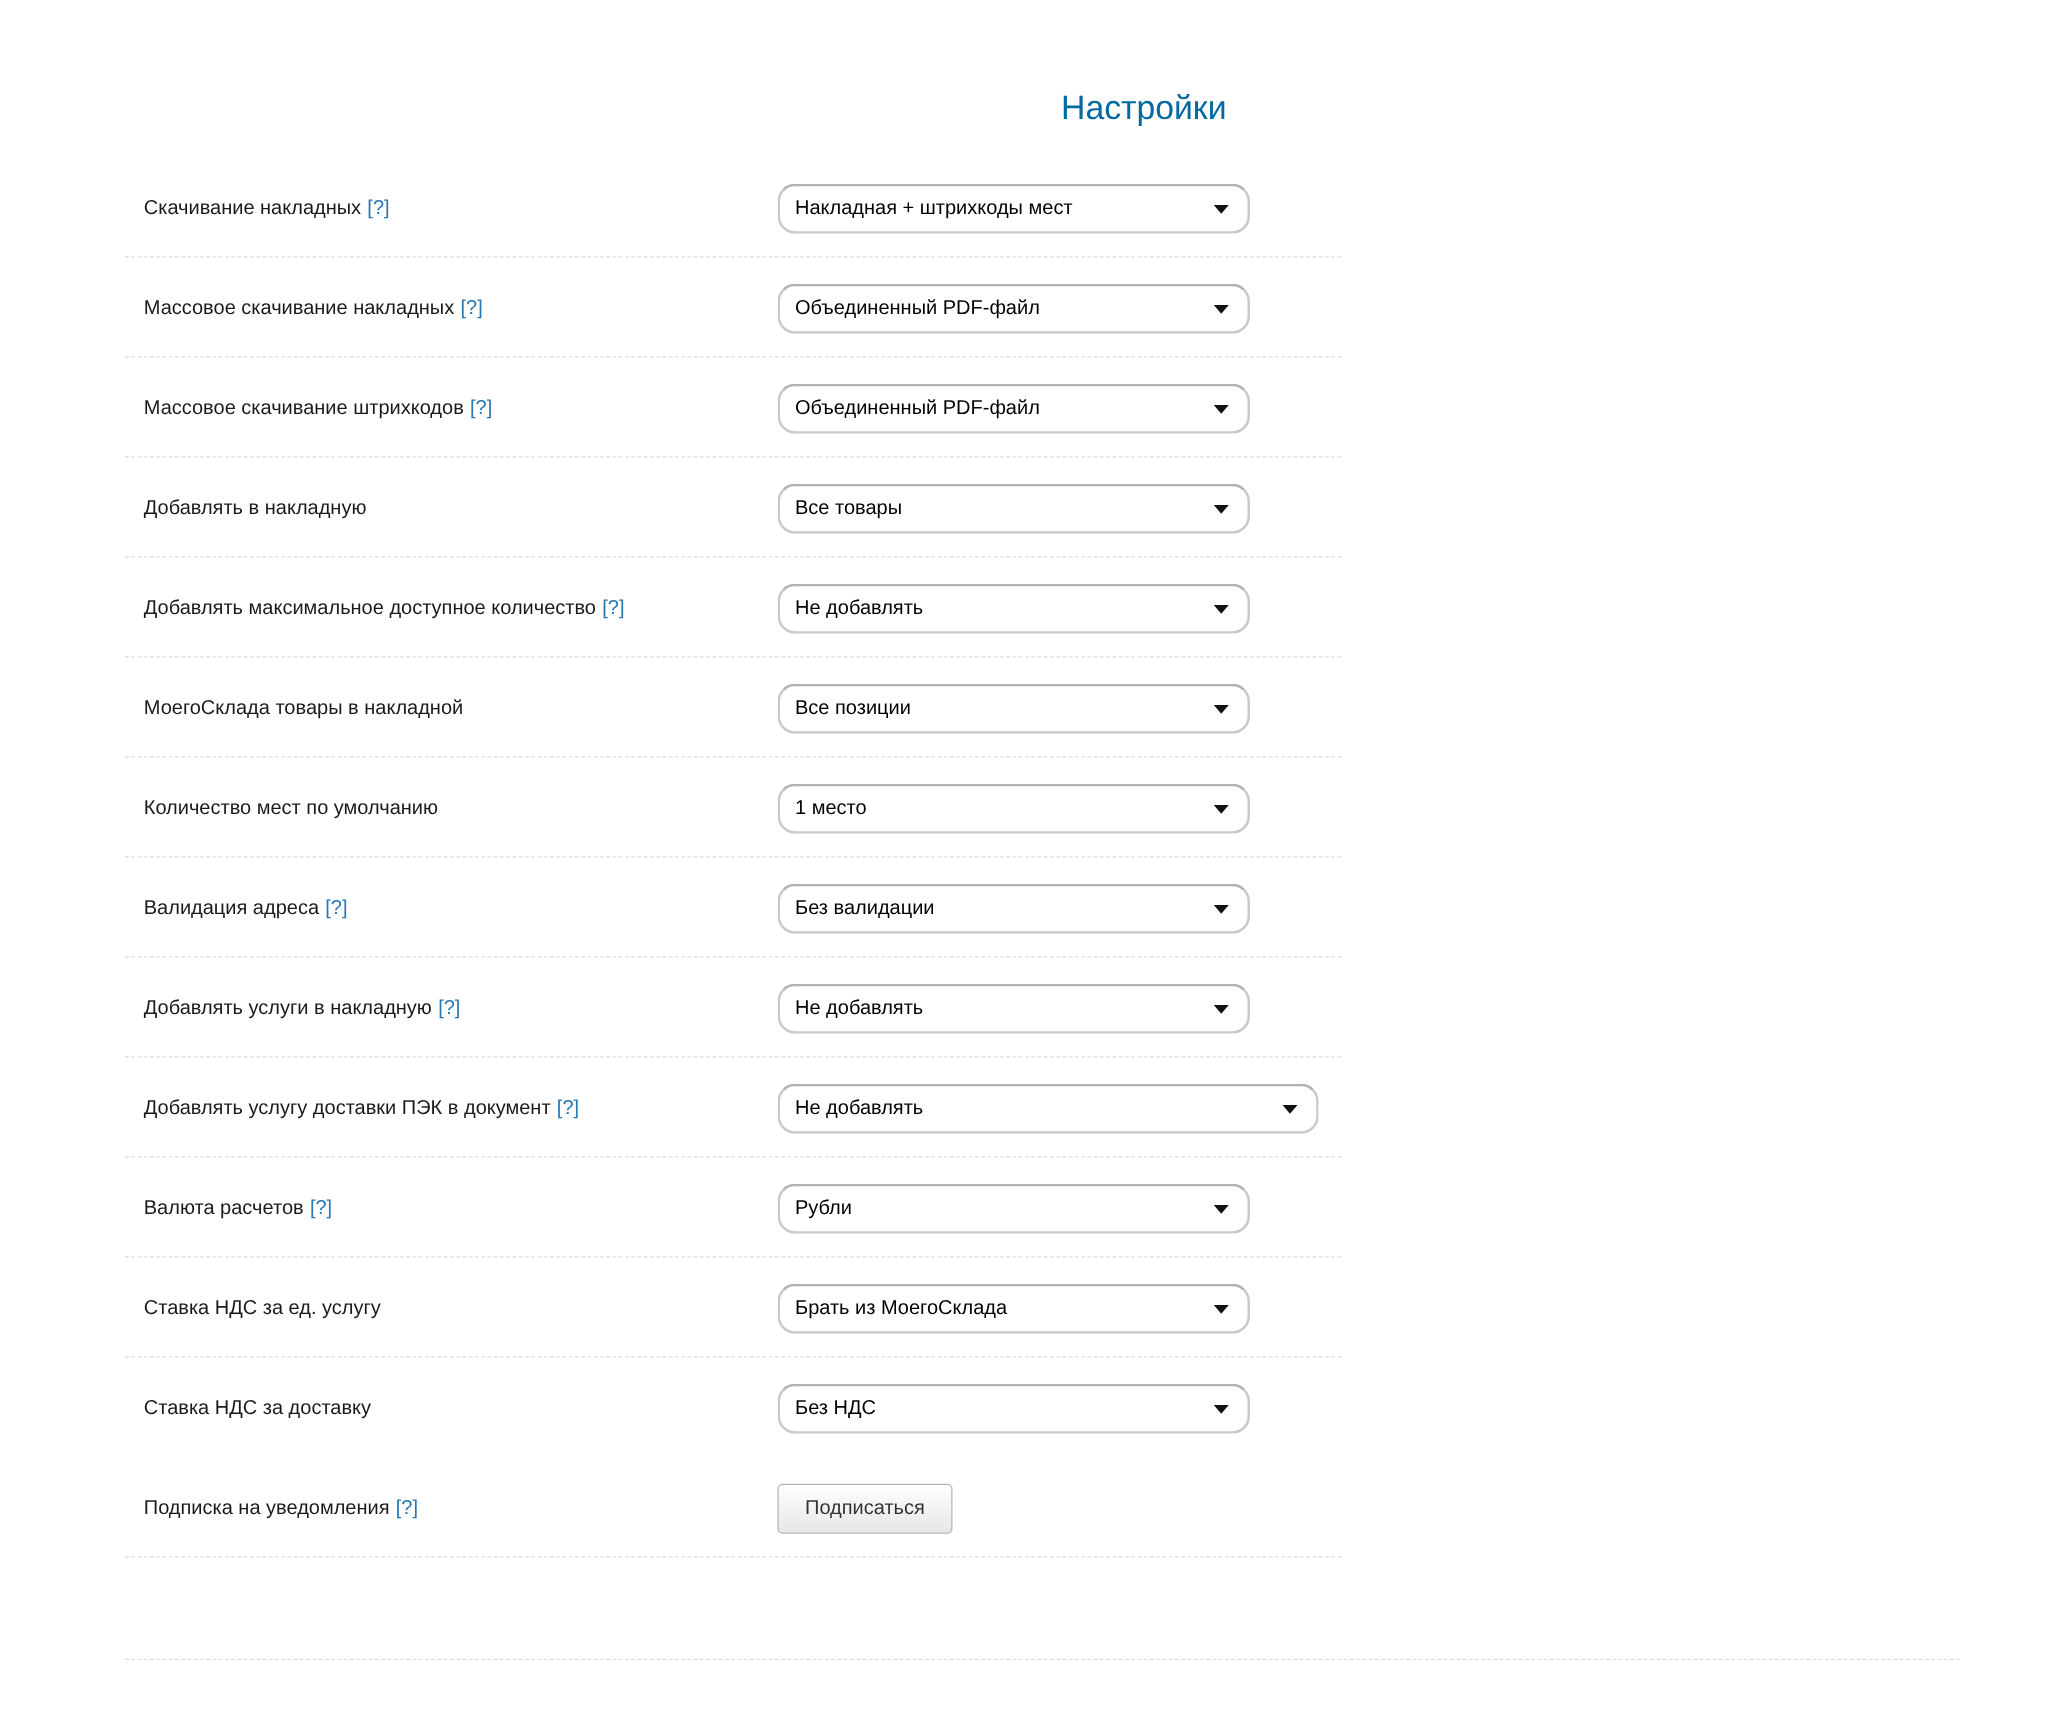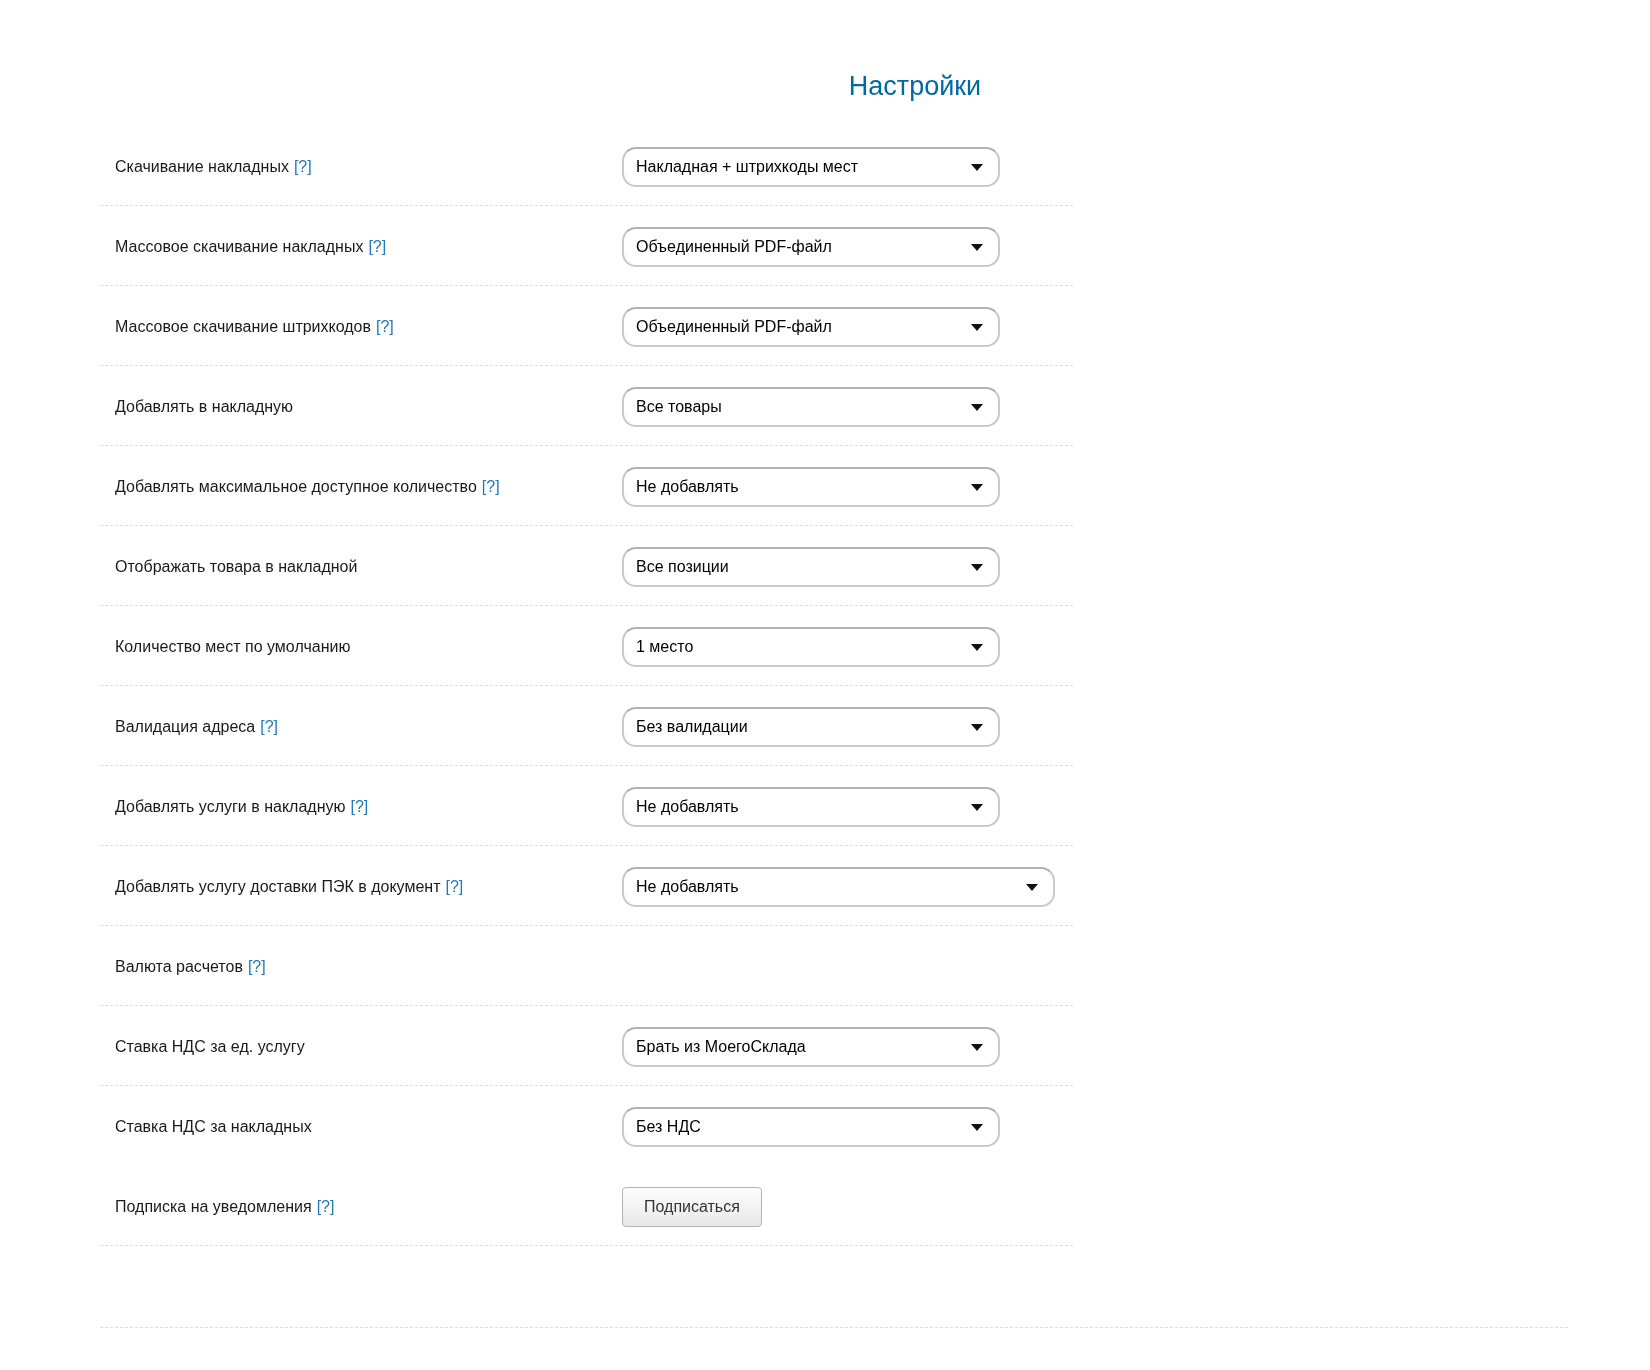--- a/index.html
+++ b/index.html
@@ -176,21 +176,21 @@
     <div class="control-cell">
   <div class="select-box">
     <span class="select-value">Не добавлять</span>
     <span class="select-arrow"></span>
   </div>
 </div>
   </div>
 
   <div class="row has-divider">
     <div class="label-cell">
-      <span class="label-text">Отображать товара в накладной</span>
+      <span class="label-text">МоегоСклада товары в накладной</span>
     </div>
     <div class="control-cell">
   <div class="select-box">
     <span class="select-value">Все позиции</span>
     <span class="select-arrow"></span>
   </div>
 </div>
   </div>
 
   <div class="row has-divider">
@@ -238,37 +238,43 @@
     <span class="select-value">Не добавлять</span>
     <span class="select-arrow"></span>
   </div>
 </div>
   </div>
 
   <div class="row has-divider">
     <div class="label-cell">
       <span class="label-text">Валюта расчетов</span><a class="help-link">[?]</a>
     </div>
+    <div class="control-cell">
+  <div class="select-box">
+    <span class="select-value">Рубли</span>
+    <span class="select-arrow"></span>
+  </div>
+</div>
   </div>
 
   <div class="row has-divider">
     <div class="label-cell">
       <span class="label-text">Ставка НДС за ед. услугу</span>
     </div>
     <div class="control-cell">
   <div class="select-box">
     <span class="select-value">Брать из МоегоСклада</span>
     <span class="select-arrow"></span>
   </div>
 </div>
   </div>
 
   <div class="row">
     <div class="label-cell">
-      <span class="label-text">Ставка НДС за накладных</span>
+      <span class="label-text">Ставка НДС за доставку</span>
     </div>
     <div class="control-cell">
   <div class="select-box">
     <span class="select-value">Без НДС</span>
     <span class="select-arrow"></span>
   </div>
 </div>
   </div>
 
   <div class="row has-divider">

